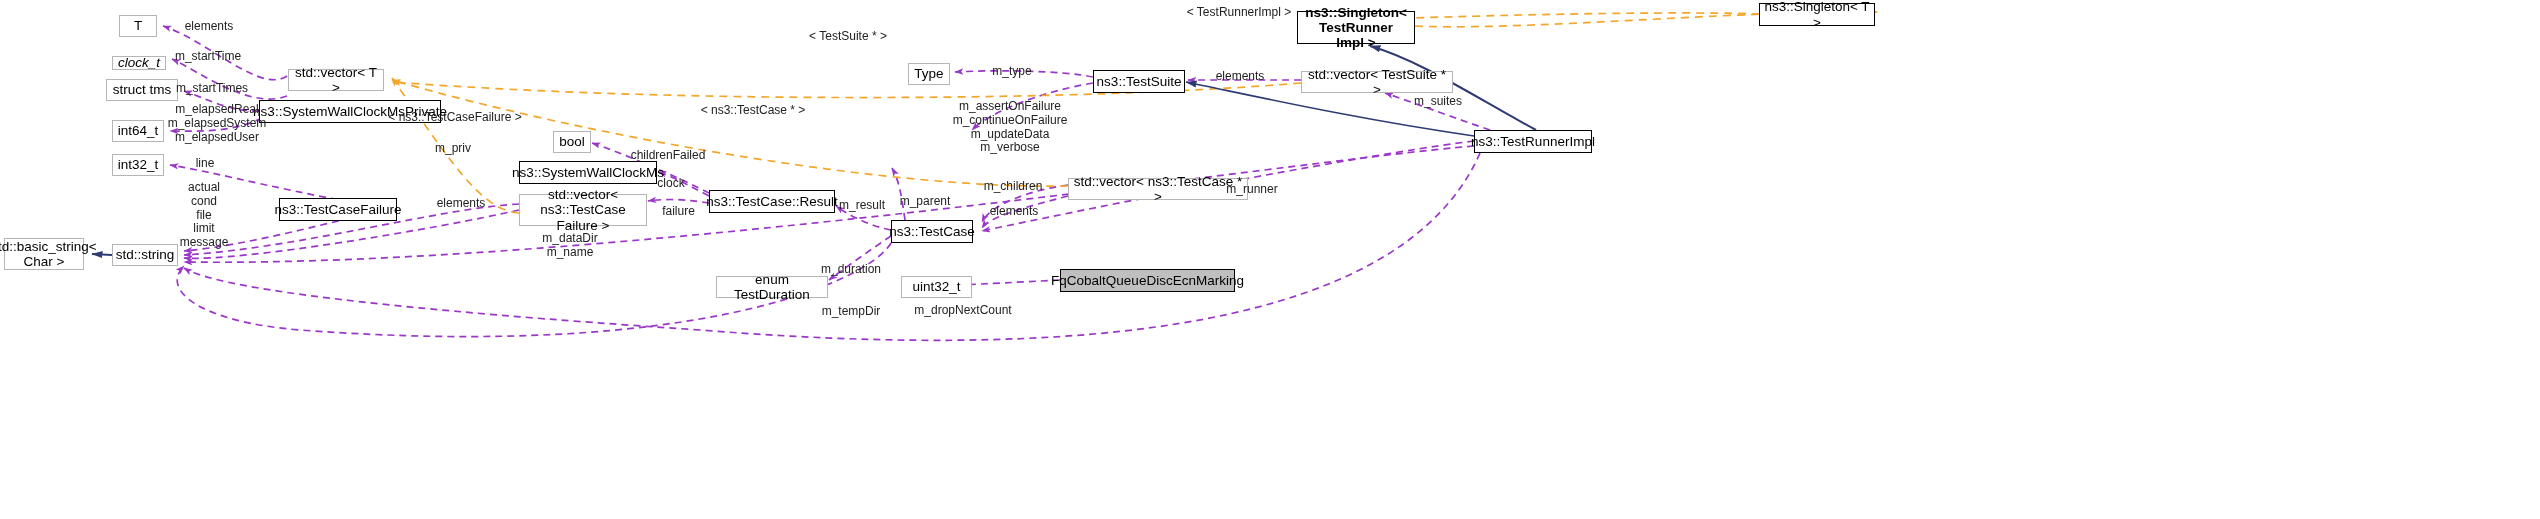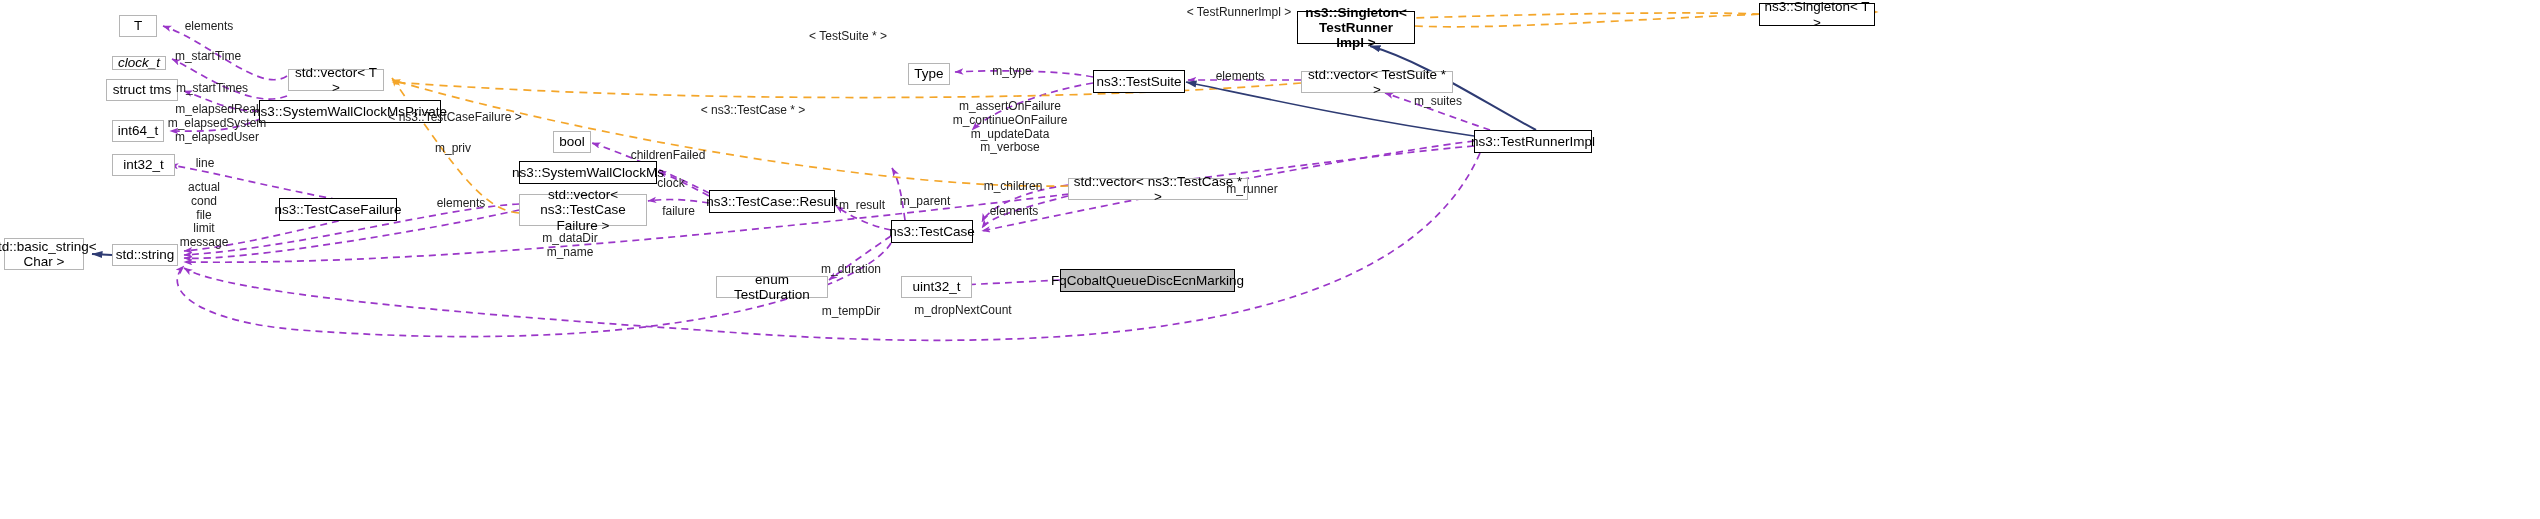--- a/index.html
+++ b/index.html
@@ -119,21 +119,21 @@
       <path d="M112,255 L92,254"></path>
       <path d="M1536,130 C1480,100 1420,60 1370,46"></path>
       <path d="M1474,136 C1350,118 1250,95 1186,82" stroke-width="1.6"></path>
     </g>
   </svg>
 
   <div class="node plain" style="left:119px; top:15px; width:38px; height:22px;"><span>T</span></div>
   <div class="node plain" style="left:112px; top:56px; width:54px; height:14px;font-style:italic;"><span>clock_t</span></div>
   <div class="node plain" style="left:106px; top:79px; width:72px; height:22px;"><span>struct tms</span></div>
   <div class="node plain" style="left:112px; top:120px; width:52px; height:22px;"><span>int64_t</span></div>
-  <div class="node plain" style="left:112px; top:154px; width:63px; height:22px;"><span>int32_t</span></div>
+  <div class="node plain" style="left:112px; top:154px; width:52px; height:22px;"><span>int32_t</span></div>
   <div class="node plain" style="left:4px; top:238px; width:80px; height:32px;"><span>std::basic_string&lt;
 Char &gt;</span></div>
   <div class="node plain" style="left:112px; top:244px; width:66px; height:22px;"><span>std::string</span></div>
   <div class="node plain" style="left:288px; top:69px; width:96px; height:22px;"><span>std::vector&lt; T &gt;</span></div>
   <div class="node strong" style="left:259px; top:100px; width:182px; height:23px;"><span>ns3::SystemWallClockMsPrivate</span></div>
   <div class="node strong" style="left:279px; top:198px; width:118px; height:23px;"><span>ns3::TestCaseFailure</span></div>
   <div class="node plain" style="left:519px; top:194px; width:128px; height:32px;"><span>std::vector&lt; ns3::TestCase
 Failure &gt;</span></div>
   <div class="node strong" style="left:519px; top:161px; width:138px; height:23px;"><span>ns3::SystemWallClockMs</span></div>
   <div class="node plain" style="left:553px; top:131px; width:38px; height:22px;"><span>bool</span></div>

